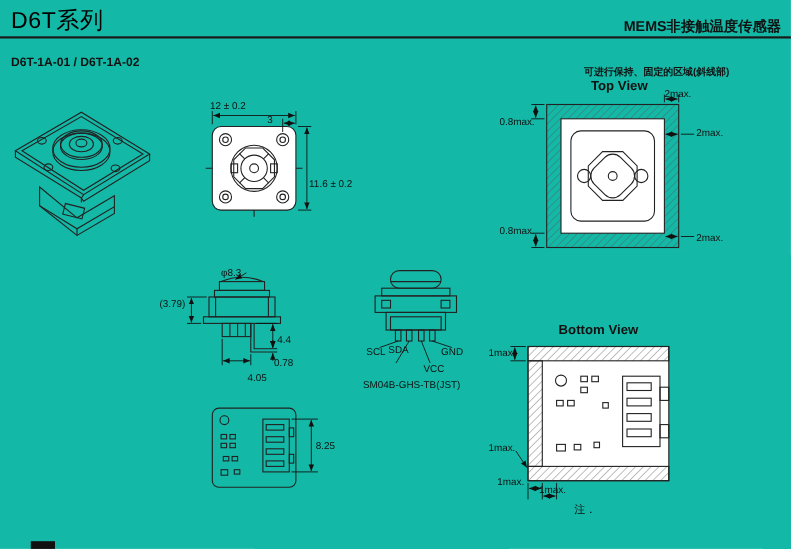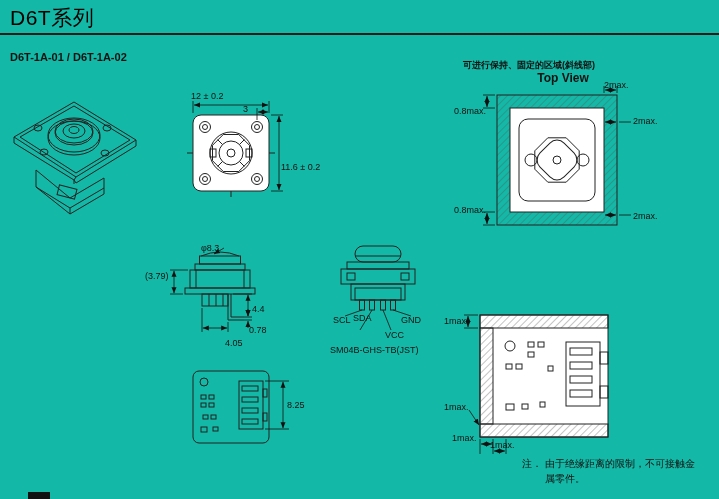--- a/index.html
+++ b/index.html
@@ -4,33 +4,34 @@
 <style>
   *{margin:0;padding:0;box-sizing:border-box}
   html,body{background:#fff}
   body{font-family:"Liberation Sans","DejaVu Sans",sans-serif;color:#111}
   .page{position:relative;width:719px;height:499px;background:#14b8a6;overflow:hidden}
   .series{position:absolute;left:10px;top:4px;font-size:21px;color:#000;letter-spacing:.5px}
   .subtitle{position:absolute;right:9px;top:15px;font-size:13px;font-weight:bold}
   .rule{position:absolute;left:0;top:33px;width:719px;height:2px;background:#1a1a1a}
   .models{position:absolute;left:10px;top:51px;font-size:11px;font-weight:bold}
   .dim{position:absolute;font-size:9px;white-space:nowrap;color:#111}
-  .cap{position:absolute;font-size:9px;font-weight:bold;white-space:nowrap;text-align:left}
+  .cap{position:absolute;font-size:9px;font-weight:bold;white-space:nowrap;text-align:right}
   .vtitle{position:absolute;font-size:12px;font-weight:bold;text-align:center}
   .drawing{position:absolute}
   .note{position:absolute;display:flex;gap:3px;font-size:10px;line-height:1.45;color:#111}
   .note .lbl{flex:0 0 auto}
   .footer-mark{position:absolute;left:28px;top:492px;width:22px;height:7px;background:#111}
 </style>
 </head>
 <body>
 
 <div class="page">
 
   <div class="series">D6T系列</div>
+  <div class="subtitle">MEMS非接触温度传感器</div>
   <div class="rule"></div>
   <div class="models">D6T-1A-01 / D6T-1A-02</div>
 
   <svg class="drawing" style="left:8px;top:90px" width="135" height="130" viewBox="0 0 135 130">
     <g fill="none" stroke="#222" stroke-width="1">
       <polygon points="6,47 66,12 128,50 68,87"></polygon>
       <polygon points="12,47 66,16 122,50 68,83"></polygon>
       <ellipse cx="30" cy="38" rx="4" ry="3"></ellipse>
       <ellipse cx="99" cy="38" rx="4" ry="3"></ellipse>
       <ellipse cx="36" cy="62" rx="4" ry="3"></ellipse>
@@ -262,20 +263,21 @@
       <line x1="32" y1="133" x2="32" y2="148"></line>
       <line x1="45" y1="133" x2="45" y2="148"></line>
       <line x1="58" y1="133" x2="58" y2="148"></line>
       <line x1="33" y1="138" x2="44" y2="138" marker-start="url(#arrG)" marker-end="url(#arrG)"></line>
       <line x1="46" y1="145" x2="57" y2="145" marker-start="url(#arrG)" marker-end="url(#arrG)"></line>
     </g>
   </svg>
 
   <div class="cap" style="left:463px;top:59px;width:200px">可进行保持、固定的区域(斜线部)</div>
   <div class="vtitle" style="left:463px;top:71px;width:200px">Top View</div>
+  <div class="vtitle" style="left:464px;top:293px;width:160px">Bottom View</div>
 
   <div class="dim" style="left:191px;top:91px;width:80px;text-align:left">12 ± 0.2</div>
   <div class="dim" style="left:243px;top:104px">3</div>
   <div class="dim" style="left:281px;top:162px">11.6 ± 0.2</div>
 
   <div class="dim" style="left:604px;top:80px">2max.</div>
   <div class="dim" style="left:452px;top:106px;width:34px;text-align:right">0.8max.</div>
   <div class="dim" style="left:633px;top:116px">2max.</div>
   <div class="dim" style="left:452px;top:205px;width:34px;text-align:right">0.8max.</div>
   <div class="dim" style="left:633px;top:211px">2max.</div>
@@ -294,18 +296,17 @@
 
   <div class="dim" style="left:287px;top:400px">8.25</div>
 
   <div class="dim" style="left:444px;top:316px">1max.</div>
   <div class="dim" style="left:444px;top:402px">1max.</div>
   <div class="dim" style="left:452px;top:433px">1max.</div>
   <div class="dim" style="left:490px;top:440px">1max.</div>
 
   <div class="note" style="left:522px;top:457px;width:182px">
     <span class="lbl">注．</span>
-    <span>由于绝缘距离的限制，不可接触金属零件。</span>
   </div>
 
   <div class="footer-mark"></div>
 
 </div>
 
 </body></html>

